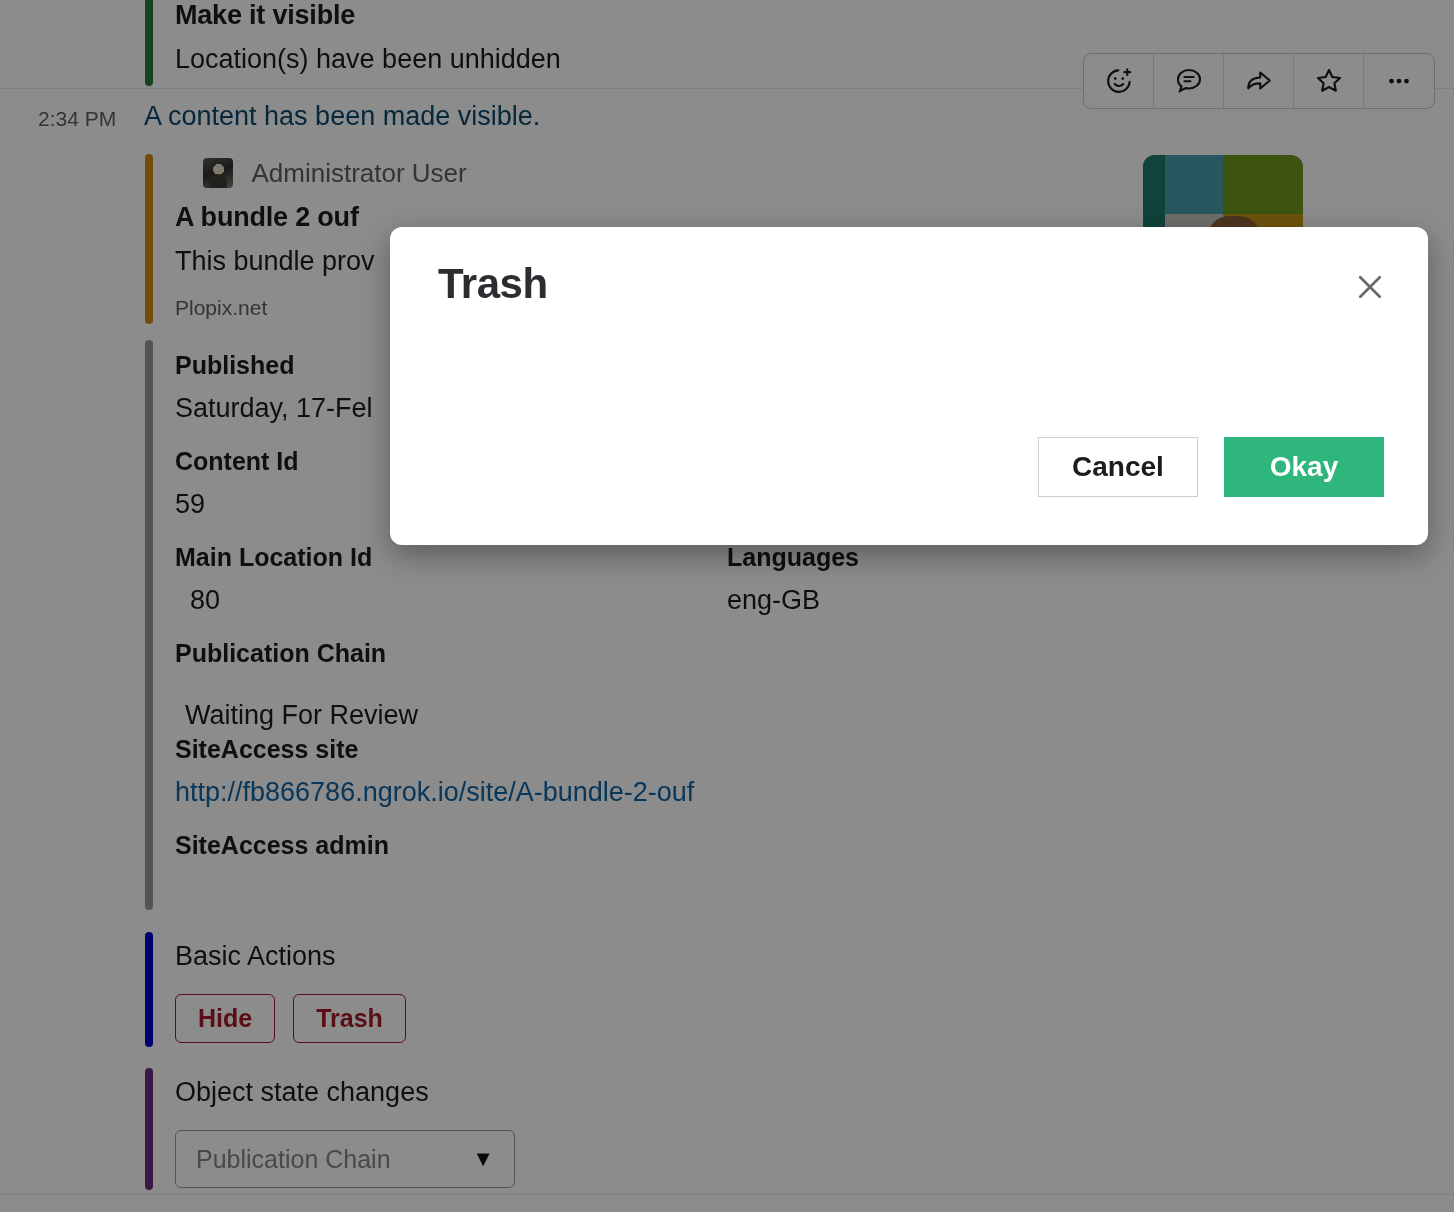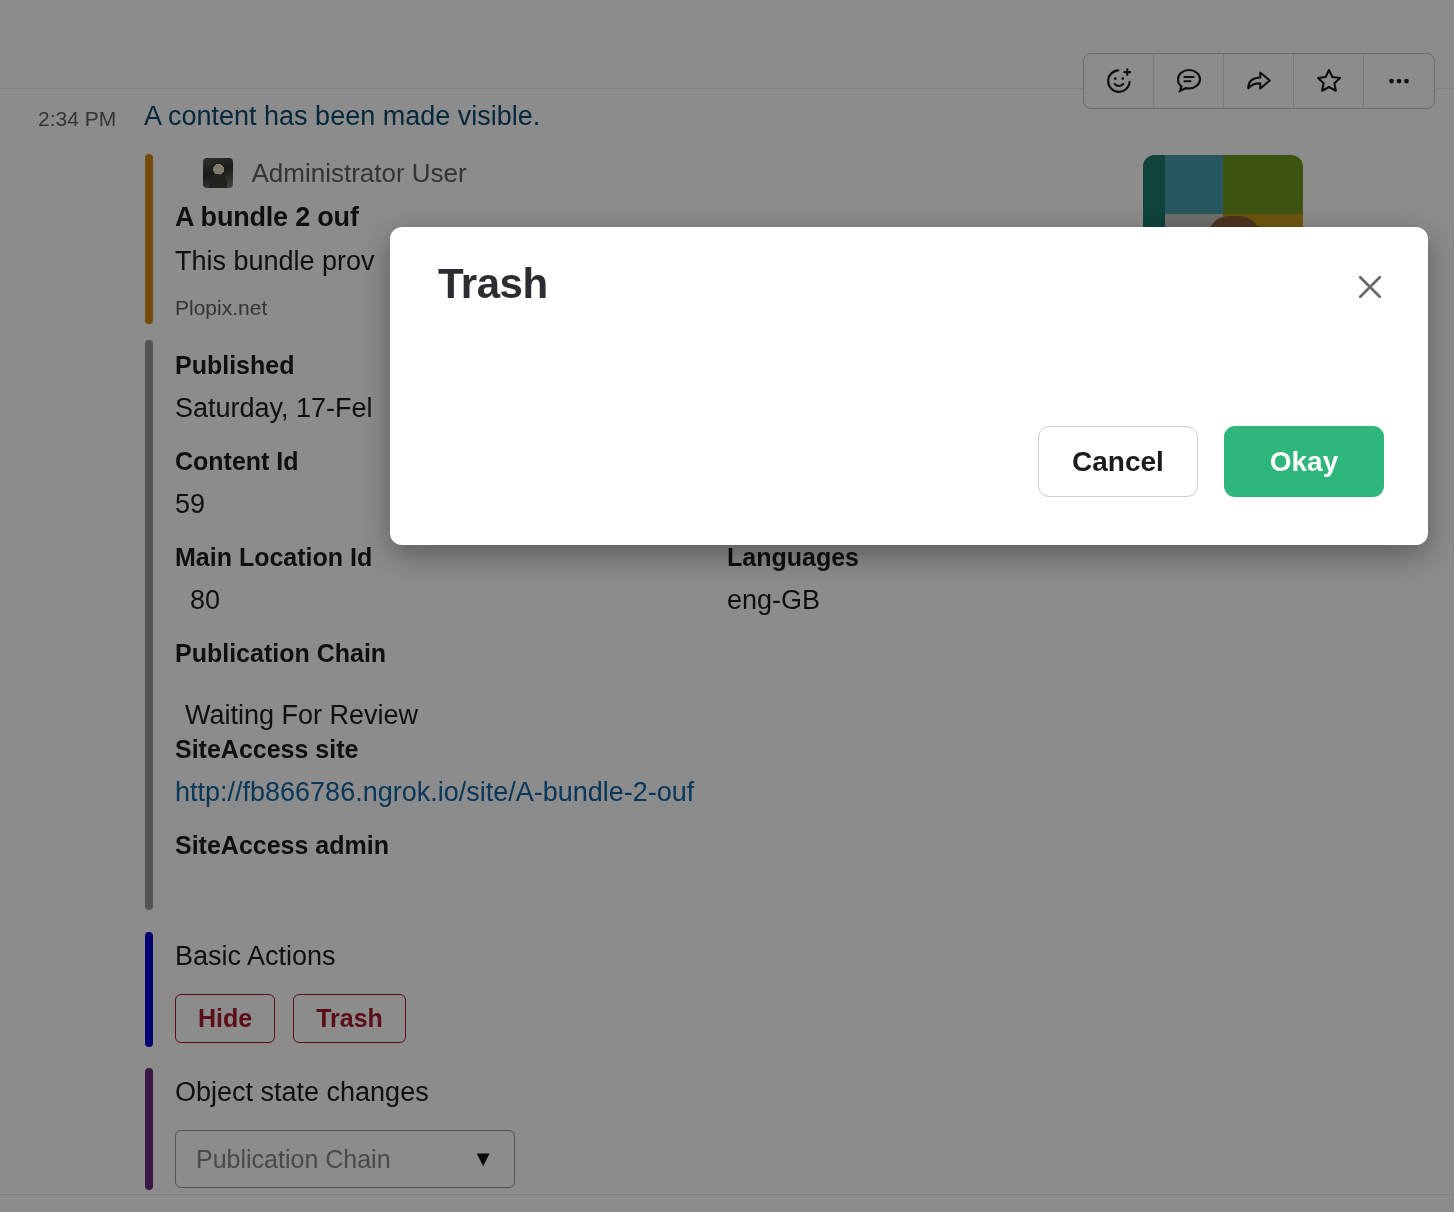--- a/index.html
+++ b/index.html
@@ -208,25 +208,25 @@
   #modal-actions {
     position: absolute;
     right: 44px; bottom: 48px;
     display: flex;
     gap: 26px;
   }
   .btn {
     font-family: "Liberation Sans", sans-serif;
     font-size: 28px;
     font-weight: bold;
-    border-radius: 11px;
+    border-radius: 0;
     cursor: pointer;
     line-height: 1;
     padding: 0 28px;
-    height: 71px;
+    height: 60px;
   }
   .btn-cancel {
     background: #ffffff;
     color: #1d1c1d;
     border: 1px solid #cfcfcf;
     min-width: 160px;
   }
   .btn-ok {
     background: #2eb67d;
     color: #ffffff;
@@ -234,20 +234,25 @@
     min-width: 160px;
   }
 </style>
 </head>
 <body>
 
 <div id="stage">
 
   <div id="content">
 
+    <div class="msg-block" style="left:0;top:0;width:1454px;height:88px;">
+      <div class="accent" style="left:145px; top:-6px; height:92px; background:#2a7a3b;"></div>
+      <div class="attach-title" style="position:absolute;left:175px;top:0px;">Make it visible</div>
+      <div class="attach-text" style="position:absolute;left:175px;top:44px;">Location(s) have been unhidden</div>
+    </div>
 
     <div class="hr" style="top:88px;"></div>
 
     <div class="msg-block" style="left:0;top:100px;width:1324px;height:44px;">
       <div class="timestamp" style="position:absolute;left:38px;top:7px;">2:34 PM</div>
       <div class="sys-text" style="position:absolute;left:144px;top:1px;">A content has been made visible.</div>
     </div>
 
     <div class="msg-block" style="left:0;top:150px;width:1454px;height:180px;">
       <div class="accent" style="left:145px; top:4px; height:170px; background:#d18b16;"></div>

